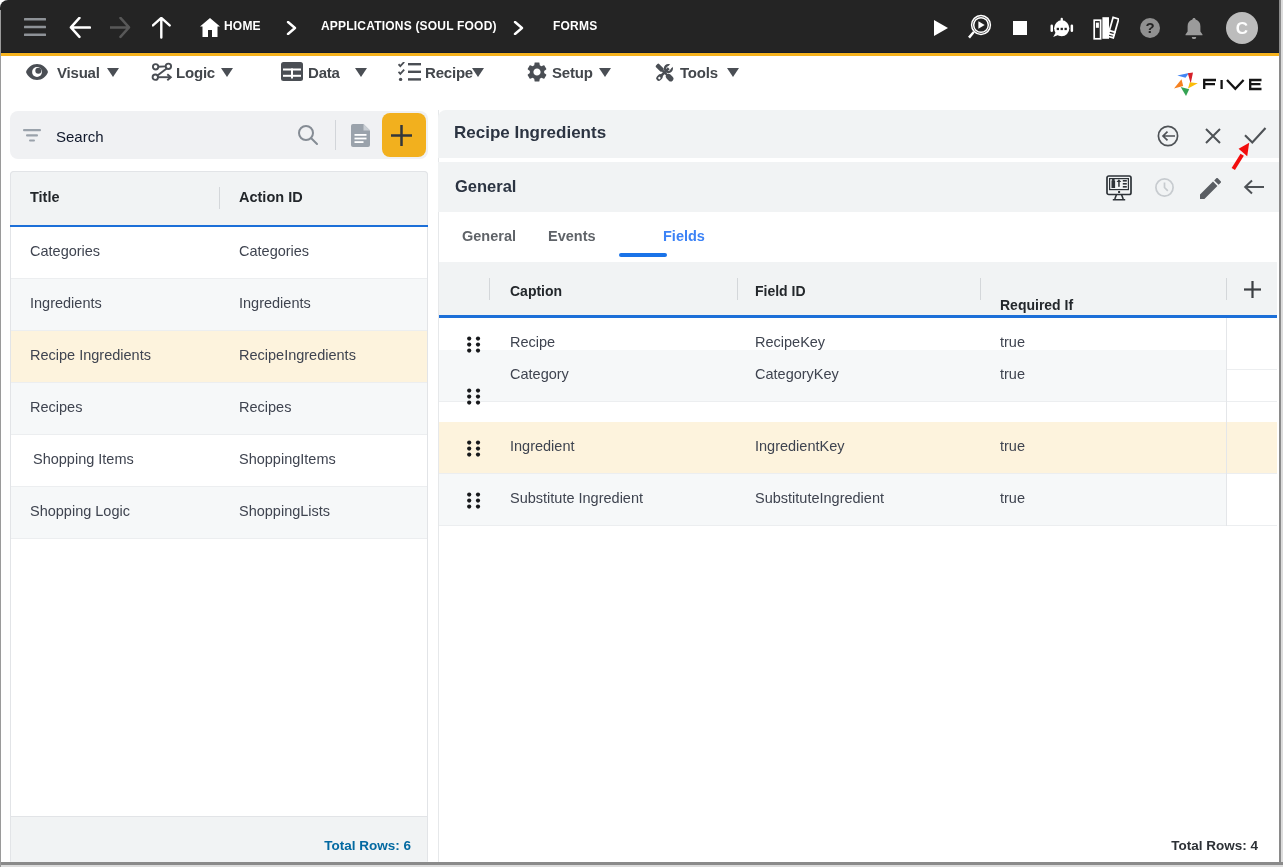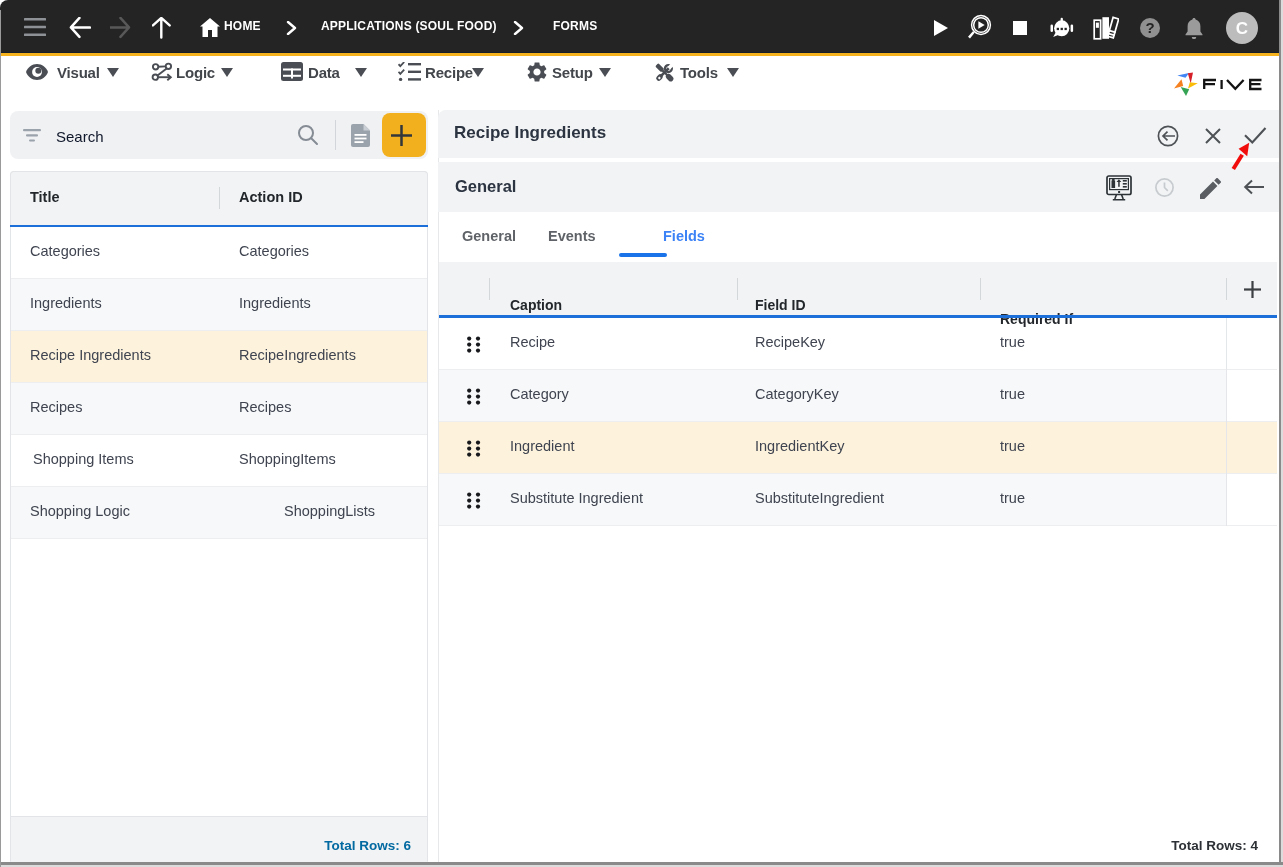--- a/index.html
+++ b/index.html
@@ -53,21 +53,21 @@
   #rtitle h1 { position:absolute; left:16px; top:13px; font-size:17px; font-weight:600; color:#2c3442; }
   #rgeneral { position:absolute; left:438px; top:162px; width:841px; height:50px;
     background:#f1f3f4; }
   #rgeneral h2 { position:absolute; left:17px; top:15px; font-size:16.5px; font-weight:600; color:#2c3442; }
 
   .tab { position:absolute; top:228px; font-size:14.5px; font-weight:bold; color:#5f6368; }
   #tabline { position:absolute; left:619px; top:253px; width:48px; height:4px; background:#1a73e8; border-radius:2px; }
 
   #fheader { position:absolute; left:439px; top:262px; width:838px; height:53px; background:#f1f3f4; }
   #fblue { position:absolute; left:439px; top:315px; width:838px; height:3px; background:#1c6fd8; }
-  .fhead { position:absolute; top:297px; font-size:14px; font-weight:bold; color:#23272b; }
+  .fhead { position:absolute; top:283px; font-size:14px; font-weight:bold; color:#23272b; }
   .htick { position:absolute; top:278px; width:1px; height:22px; background:#d4d7da; }
   .frow { position:absolute; left:439px; width:838px; height:52px; border-bottom:1px solid #eceef0; }
   .fcell { position:absolute; font-size:14.5px; color:#3f4450; top:16px; }
   #flastcol { position:absolute; left:1226px; top:318px; width:1px; height:208px; background:#e4e6e9; }
   #rfooter { position:absolute; right:25px; top:838px; font-size:13.5px; font-weight:bold; color:#2d3136; }
 
   .zebra { background:#f6f8f9; }
   .cream { background:#fdf3dd; }
   svg { display:block; }
 </style>
@@ -354,21 +354,21 @@
 <div class="lrow zebra" style="top:383px;">
     <div class="lcell" style="left:19px;">Recipes</div>
     <div class="lcell" style="left:228px;">Recipes</div>
   </div>
 <div class="lrow" style="top:435px;">
     <div class="lcell" style="left:22px;text-align:center;">Shopping Items</div>
     <div class="lcell" style="left:228px;">ShoppingItems</div>
   </div>
 <div class="lrow zebra" style="top:487px;">
     <div class="lcell" style="left:19px;">Shopping Logic</div>
-    <div class="lcell" style="left:228px;margin-left:45px;">ShoppingLists</div>
+    <div class="lcell" style="left:228px;">ShoppingLists</div>
   </div>
 
 <div id="listfooter">
     <span>Total Rows: 6</span>
   </div>
 
 <div style="position:absolute; left:438px; top:110px; width:1px; height:752px; background:#e6e8ea;"></div>
 <div id="rtitle">
     <h1>Recipe Ingredients</h1>
   </div>
@@ -389,21 +389,21 @@
 <div class="htick" style="left:737px;"></div>
 <div class="htick" style="left:980px;"></div>
 <div class="htick" style="left:1226px;"></div>
 <div id="fblue"></div>
 
 <div class="frow" style="top:318px;">
     <div class="fcell" style="left:71px;">Recipe</div>
     <div class="fcell" style="left:316px;">RecipeKey</div>
     <div class="fcell" style="left:561px;">true</div>
   </div>
-<div class="frow" style="top:370px;text-align:center;">
+<div class="frow" style="top:350px;text-align:center;">
     <div class="zebra" style="position:absolute;left:0;top:0;width:787px;height:51px;"></div>
     <div class="fcell" style="left:71px;">Category</div>
     <div class="fcell" style="left:316px;">CategoryKey</div>
     <div class="fcell" style="left:561px;">true</div>
   </div>
 <div class="frow cream" style="top:422px;">
     <div class="fcell" style="left:71px;">Ingredient</div>
     <div class="fcell" style="left:316px;">IngredientKey</div>
     <div class="fcell" style="left:561px;">true</div>
   </div>

